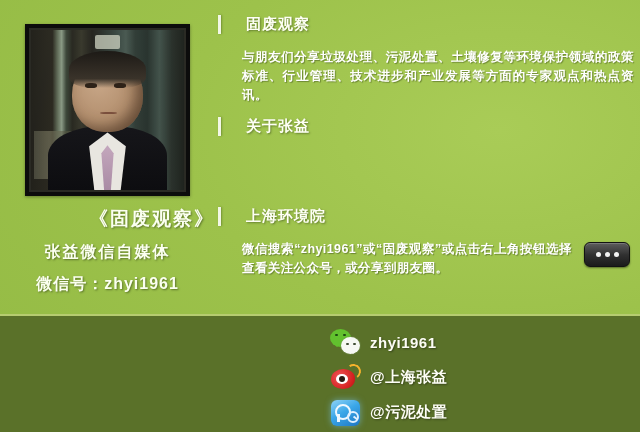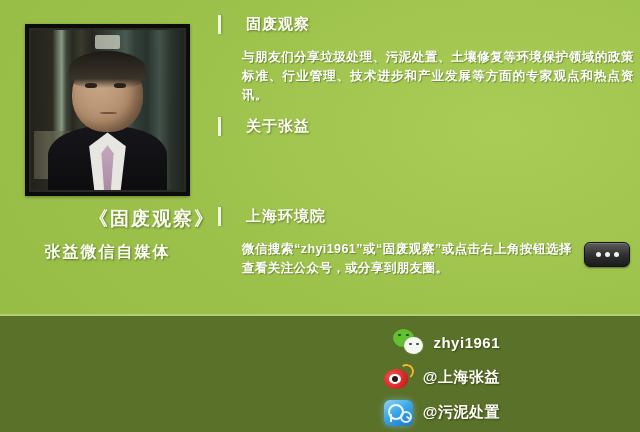--- a/index.html
+++ b/index.html
@@ -227,21 +227,20 @@
     position: absolute;
     left: 330px;
     top: 10px;
     width: 170px;
   }
   .social-row {
     display: flex;
     align-items: center;
     height: 33px;
     margin-bottom: 2px;
-    justify-content: flex-end;
   }
   .social-ico {
     width: 32px; height: 30px;
     margin-right: 8px;
     position: relative;
     flex: none;
   }
   .social-label {
     color: #fdfdf6;
     font-size: 15px;
@@ -366,20 +365,21 @@
       <div class="person-head"></div>
       <div class="person-hair"></div>
       <div class="eye l"></div>
       <div class="eye r"></div>
       <div class="mouth"></div>
     </div>
   </div>
 
   <div class="left-cap" id="cap-title">《固废观察》</div>
   <div class="left-cap" id="cap-sub">张益微信自媒体</div>
+  <div class="left-cap" id="cap-wechat">微信号：zhyi1961</div>
 
   <div class="section" id="sec-1">
     <div class="sec-head">
       <span class="bar"></span>
       <span>固废观察</span>
     </div>
     <div class="sec-body">与朋友们分享垃圾处理、污泥处置、土壤修复等环境保护领域的政策标准、行业管理、技术进步和产业发展等方面的专家观点和热点资讯。</div>
   </div>
 
   <div class="section" id="sec-2">

